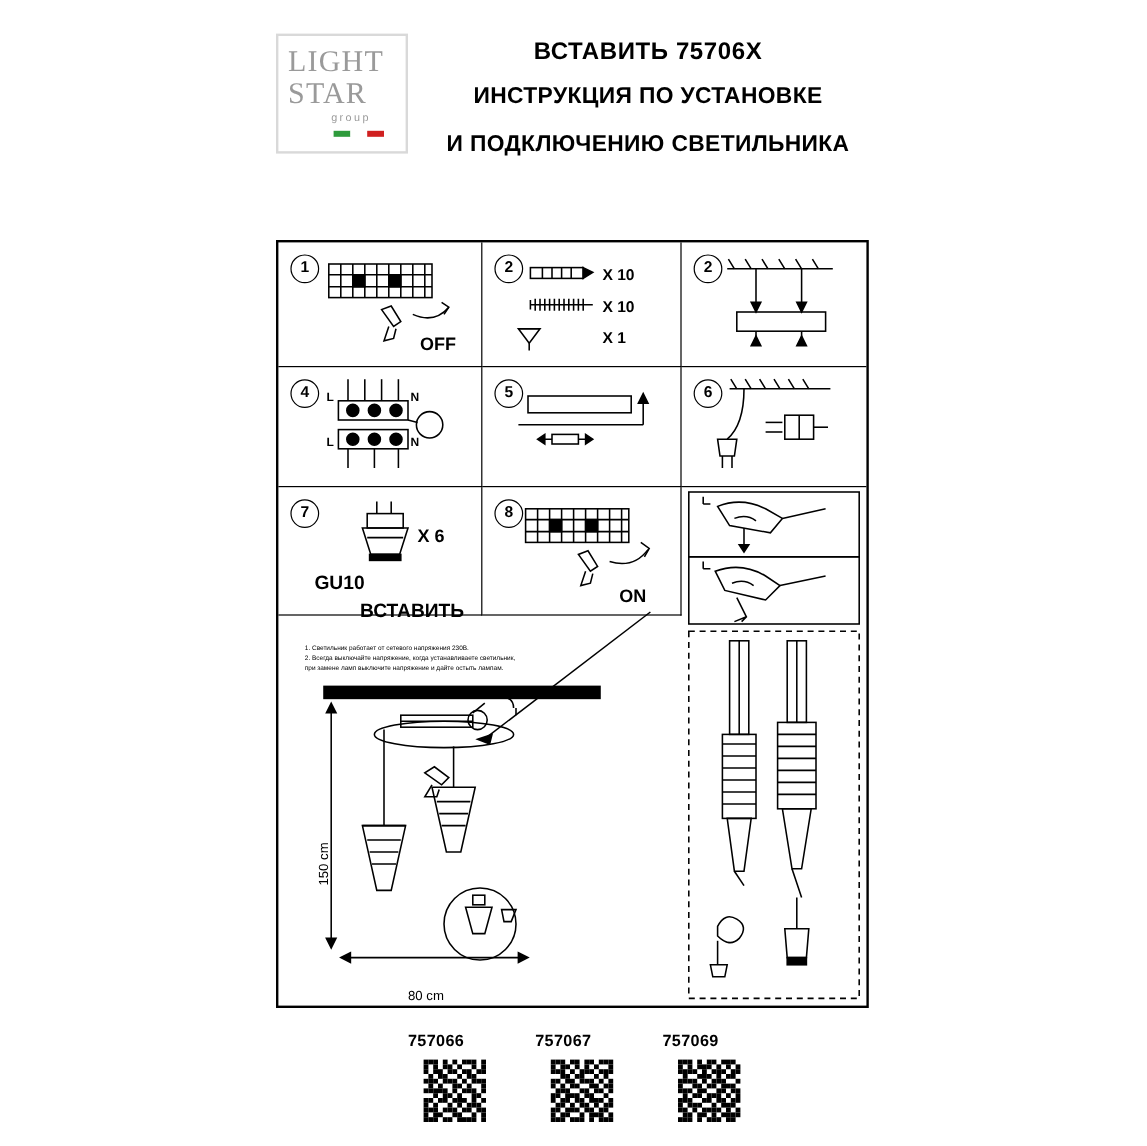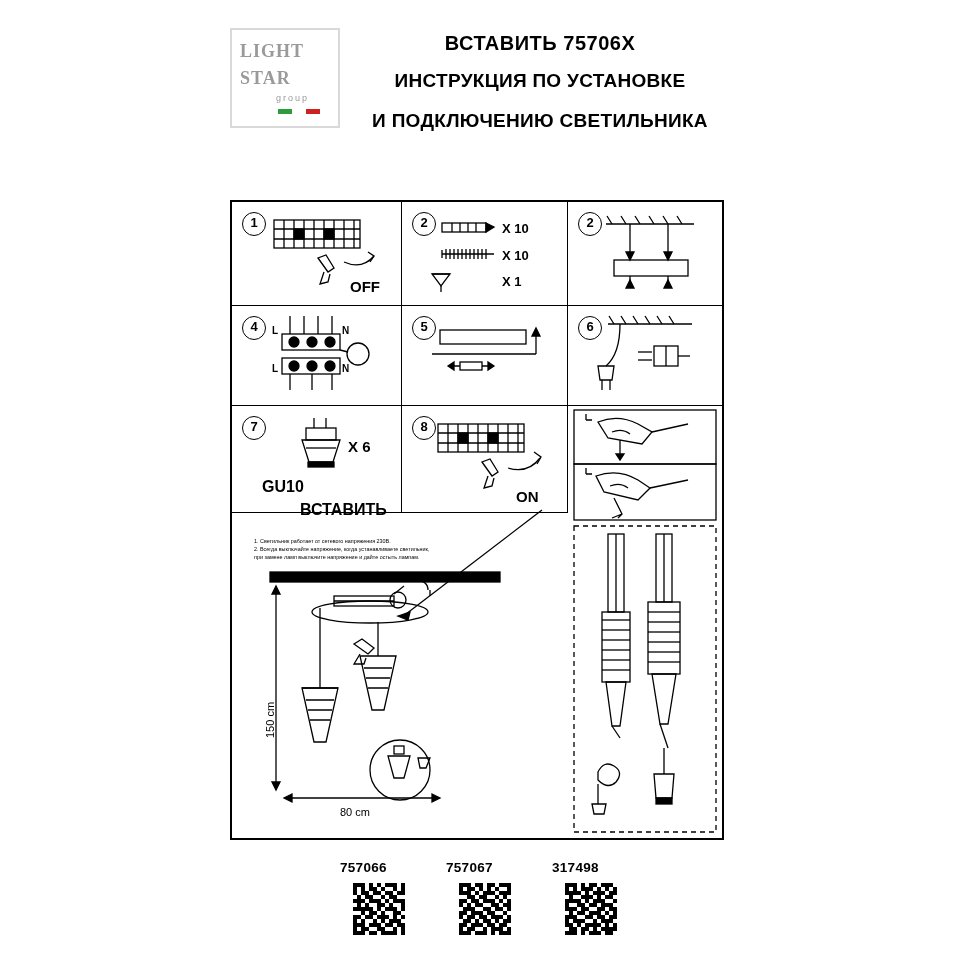--- a/index.html
+++ b/index.html
@@ -31,25 +31,25 @@
     position: absolute;
     left: 0; top: 6px;
     width: 106px; height: 96px;
     border: 2px solid #d9d9d9;
     background: #ffffff;
   }
   .logo-text {
     position: absolute;
     left: 8px; top: 8px;
     font-family: "Liberation Serif", serif;
-    font-size: 18px;
+    font-size: 25px;
     letter-spacing: 1px;
     line-height: 27px;
     color: #9a9a9a;
-    font-weight: bold;
+    font-weight: normal;
   }
   .logo-group {
     position: absolute;
     left: 44px; top: 63px;
     font-family: "Liberation Sans", sans-serif;
     font-size: 9px;
     letter-spacing: 2px;
     color: #9a9a9a;
   }
   .logo-flag {
@@ -483,21 +483,21 @@
           <path d="M30 222 l4 8 4 -8z" class="f"></path>
           <line x1="44" y1="238" x2="196" y2="238"></line>
           <path d="M50 234 l-8 4 8 4z" class="f"></path>
           <path d="M190 234 l8 4 -8 4z" class="f"></path>
 
           <line x1="164" y1="54" x2="300" y2="-50"></line>
           <path d="M156 56 l12 -4 -2 8z" class="f"></path>
         </g>
       </svg>
       <div class="dimtext vert" style="left:22px; top:178px;">150 cm</div>
-      <div class="dimtext" style="left:98px; top:246px;">80 cm</div>
+      <div class="dimtext" style="left:98px; top:264px;">80 cm</div>
     </div>
 
   </div>
 
   <div class="codes">
 
     <div class="code-item">
       <div class="code-num">757066</div>
       <div class="qr">
         <i></i>
@@ -841,21 +841,21 @@
           <i class="off"></i>
           <i></i>
           <i class="off"></i>
           <i></i>
           <i></i>
           <i></i>
       </div>
     </div>
 
     <div class="code-item">
-      <div class="code-num">317498</div>
+      <div class="code-num">757069</div>
       <div class="qr">
         <i></i>
           <i></i>
           <i></i>
           <i class="off"></i>
           <i></i>
           <i class="off"></i>
           <i></i>
           <i></i>
           <i class="off"></i>

